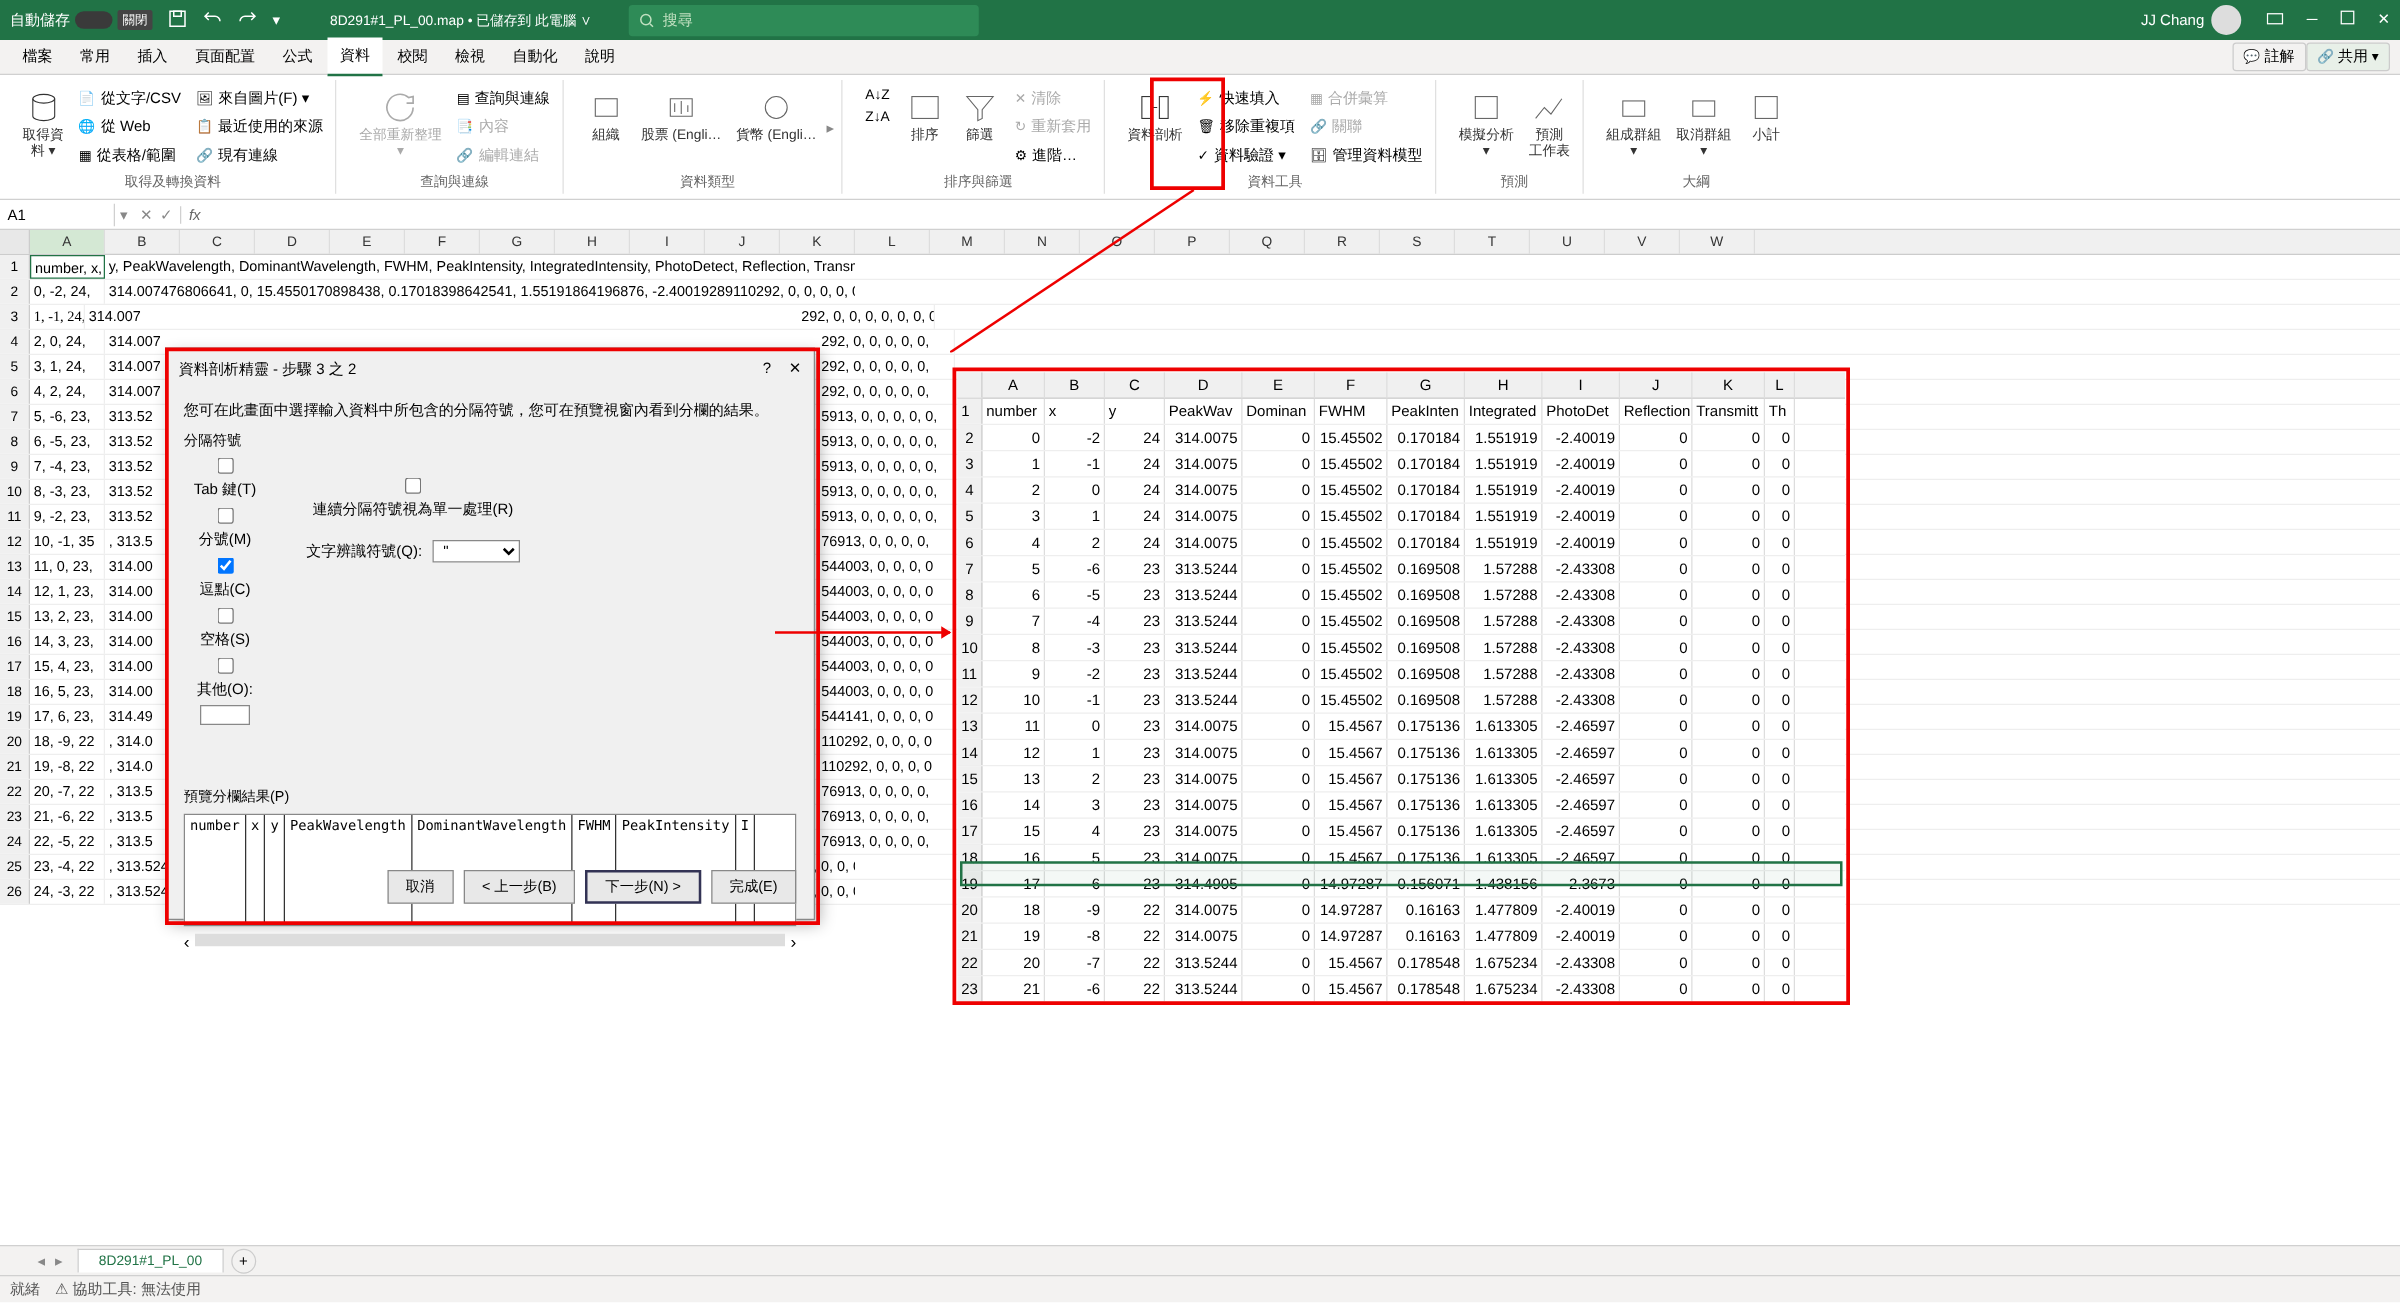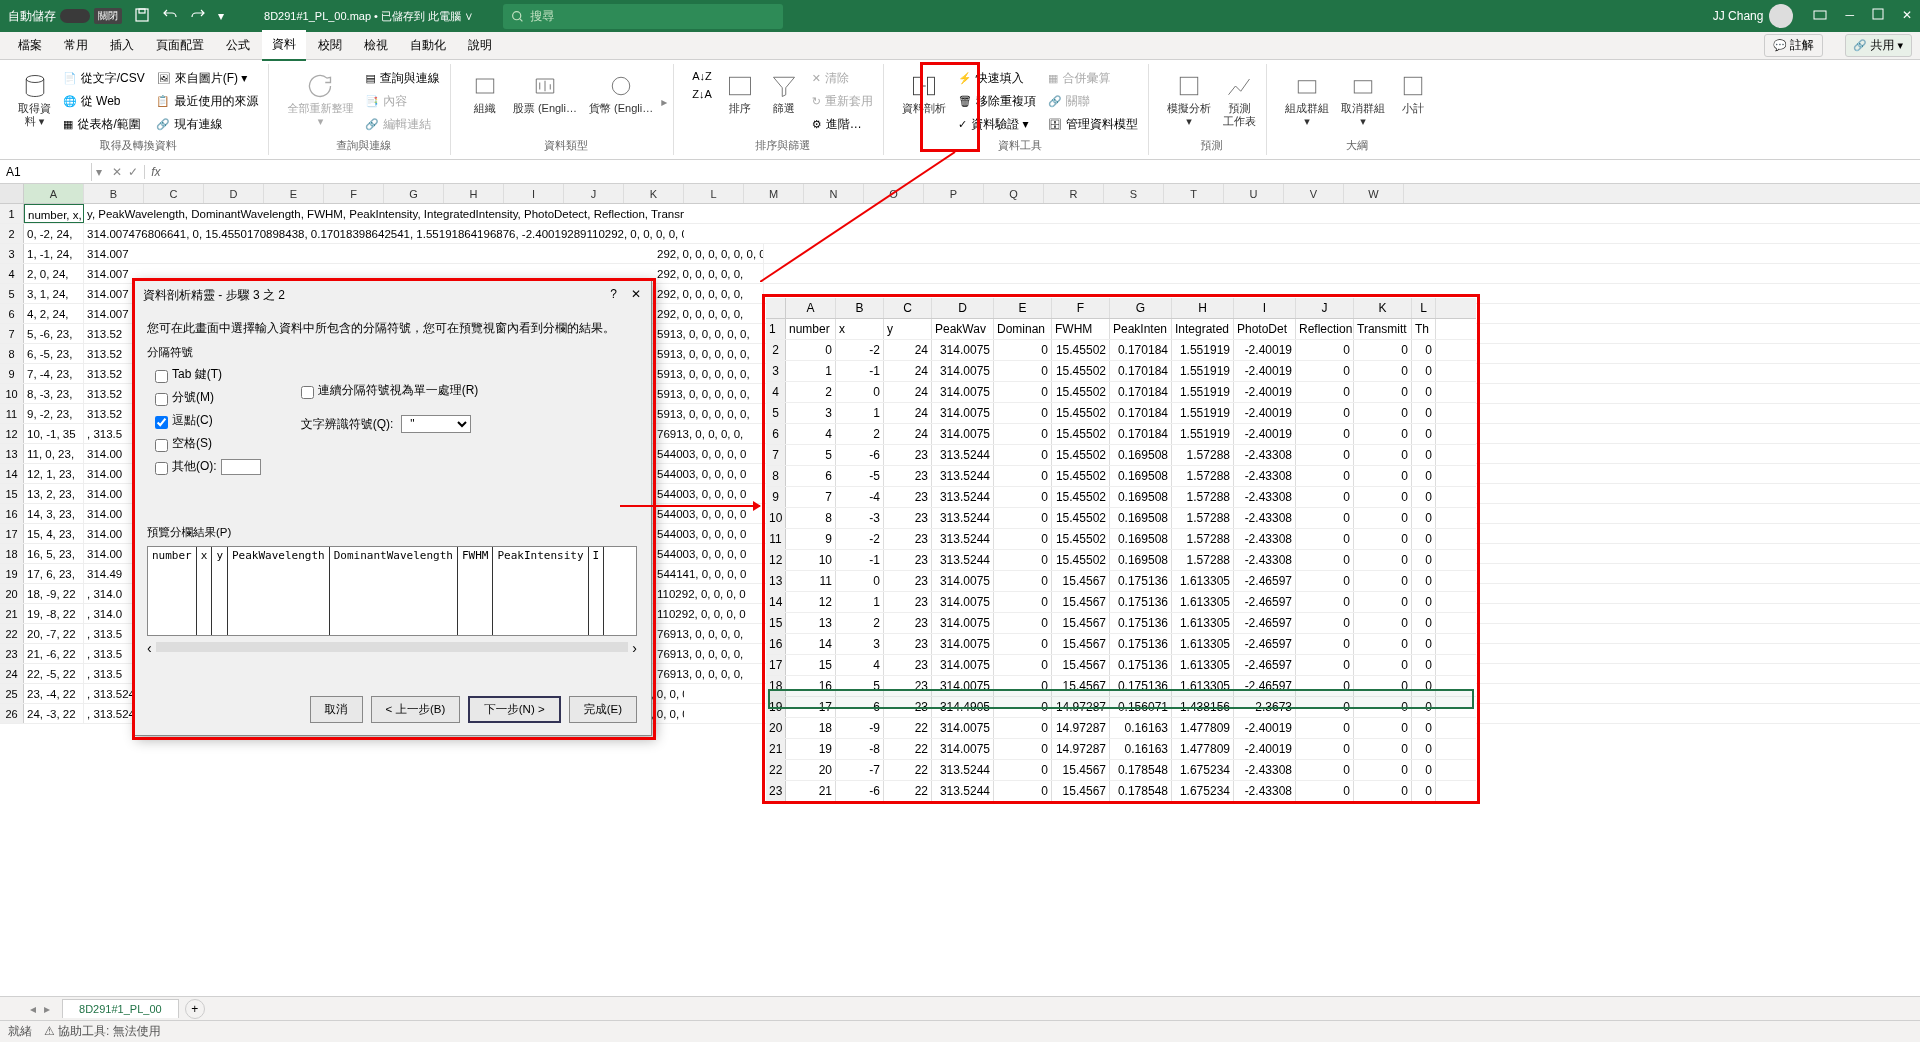--- a/index.html
+++ b/index.html
@@ -11,21 +11,21 @@
 .titlebar .qat svg{width:16px;height:16px;}
 .titlebar .filename{flex:0 0 auto;margin-left:40px;font-size:11px;}
 .titlebar .searchbox{margin-left:30px;background:#2e8b57;border-radius:3px;padding:4px 8px;width:280px;display:flex;align-items:center;gap:6px;color:#c0e0c0;}
 .titlebar .spacer{flex:1;}
 .titlebar .user{display:flex;align-items:center;gap:6px;margin-right:8px;}
 .titlebar .avatar{width:24px;height:24px;border-radius:50%;background:#ddd;}
 .titlebar .winbtns{display:flex;gap:18px;margin-left:12px;}
 .tabs{background:#f3f2f1;height:28px;display:flex;align-items:center;padding:0 8px;gap:2px;border-bottom:1px solid #d0d0d0;}
 .tabs .tab{padding:6px 10px;cursor:pointer;font-size:12px;}
 .tabs .tab.active{background:#fff;border-bottom:2px solid #217346;}
-.tabs .rightbtns{margin-left:auto;display:flex;gap:22px;}
+.tabs .rightbtns{margin-left:auto;display:flex;gap:0;}
 .tabs .rightbtns .btn{border:1px solid #ccc;padding:2px 8px;border-radius:3px;font-size:11px;}
 .ribbon{background:#fff;height:100px;display:flex;border-bottom:1px solid #d0d0d0;padding:4px 8px;gap:8px;}
 .rgroup{display:flex;flex-direction:column;align-items:center;border-right:1px solid #e0e0e0;padding:0 6px;}
 .rgroup .content{flex:1;display:flex;align-items:flex-start;gap:4px;padding-top:4px;}
 .rgroup .label{font-size:11px;color:#666;padding:2px 2px;}
 .rbtn{display:flex;flex-direction:column;align-items:center;padding:4px;gap:2px;cursor:pointer;min-width:40px;}
 .rbtn.big svg{width:28px;height:28px;}
 .rbtn.small{flex-direction:row;font-size:11px;gap:4px;min-width:auto;padding:2px 4px;}
 .rbtn .txt{font-size:11px;color:#333;text-align:center;line-height:1.2;}
 .rbtn.disabled{color:#aaa;}
@@ -50,21 +50,21 @@
 .sheettabs{position:absolute;bottom:22px;left:0;right:0;height:24px;background:#f3f2f1;display:flex;align-items:center;border-top:1px solid #d0d0d0;padding-left:30px;gap:2px;}
 .sheettab{padding:3px 16px;background:#fff;border:1px solid #ccc;border-bottom:none;font-size:11px;color:#217346;}
 .plusbtn{width:20px;height:20px;border:1px solid #ccc;border-radius:50%;display:flex;align-items:center;justify-content:center;margin-left:4px;}
 .statusbar{position:absolute;bottom:0;left:0;right:0;height:22px;background:#f3f2f1;border-top:1px solid #d0d0d0;display:flex;align-items:center;padding:0 8px;font-size:11px;color:#555;gap:12px;}
 .dialog{position:absolute;top:278px;left:132px;width:520px;height:458px;background:#f0f0f0;border:1px solid #888;box-shadow:4px 4px 12px rgba(0,0,0,.3);z-index:100;}
 .dialog .dtitle{padding:8px 10px;font-size:12px;display:flex;}
 .dialog .dclose{margin-left:auto;display:flex;gap:14px;}
 .dialog .dbody{padding:8px 14px;font-size:11.5px;}
 .dialog .section-title{margin:8px 0 6px;font-size:11.5px;}
 .dialog .checks{padding-left:8px;display:flex;flex-direction:column;gap:6px;}
-.dialog label{font-size:11.5px;display:flex;align-items:flex-end;gap:4px;}
+.dialog label{font-size:11.5px;display:flex;align-items:center;gap:4px;flex-direction:column;}
 .dialog .preview{border:1px solid #888;background:#fff;height:90px;margin-top:6px;display:flex;overflow:hidden;position:relative;}
 .dialog .preview .pcol{border-right:1px solid #333;padding:2px 4px;font-family:monospace;font-size:11px;white-space:nowrap;}
 .dialog .dbtns{position:absolute;bottom:12px;right:14px;display:flex;gap:8px;}
 .dialog .dbtn{border:1px solid #888;background:#e8e8e8;padding:4px 14px;font-size:11.5px;cursor:pointer;}
 .dialog .dbtn.primary{border:2px solid #335;}
 .highlight-dialog{border:3px solid #e00;position:absolute;top:278px;left:132px;width:524px;height:462px;z-index:101;pointer-events:none;}
 .callout-line{position:absolute;top:152px;left:760px;width:200px;height:130px;z-index:60;pointer-events:none;}
 .red-arrow-hz{position:absolute;top:505px;left:620px;width:140px;height:2px;background:#e00;z-index:102;}
 .red-arrow-hz::after{content:"";position:absolute;right:-1px;top:-4px;border-left:8px solid #e00;border-top:5px solid transparent;border-bottom:5px solid transparent;}
 .overlay-table{position:absolute;top:298px;left:766px;width:710px;background:#fff;z-index:80;font-size:11px;}
@@ -357,21 +357,21 @@
         <div class="cell sel" style="width: 60px;">number, x,</div>
         <div class="cell" style="width: 600px; border-right: none;"> y, PeakWavelength, DominantWavelength, FWHM, PeakIntensity, IntegratedIntensity, PhotoDetect, Reflection, Transmittance, Thickness, ZPos, BlueReflection, Second PeakWavelength, Second DominantWavelength, Second FWHM, Se</div>
       </div>
       <div class="row">
         <div class="rh">2</div>
         <div class="cell" style="width: 60px;">0, -2, 24,</div>
         <div class="cell" style="width: 600px; border-right: none;"> 314.007476806641, 0, 15.4550170898438, 0.17018398642541, 1.55191864196876, -2.40019289110292, 0, 0, 0, 0, 0, 0, 0, 0, 0, 0, 0, 0</div>
       </div>
       <div class="row">
         <div class="rh">3</div>
-        <div class="cell" style="width: 60px;">1, -1, 24,</div>
+        <div class="cell" style="width: 44px; font-family: Liberation Serif, serif;">1, -1, 24,</div>
         <div class="cell" style="width: 600px; border-right: none;"> 314.007</div>
         <div class="cell" style="width: 110px; margin-left: -30px;">292, 0, 0, 0, 0, 0, 0, 0, 0, 0, 0, 0, 0</div>
       </div>
       <div class="row">
         <div class="rh">4</div>
         <div class="cell" style="width: 60px;">2, 0, 24, </div>
         <div class="cell" style="width: 600px; border-right: none;">314.007</div>
         <div class="cell" style="width: 110px; margin-left: -30px;">292, 0, 0, 0, 0, 0,</div>
       </div>
       <div class="row">

